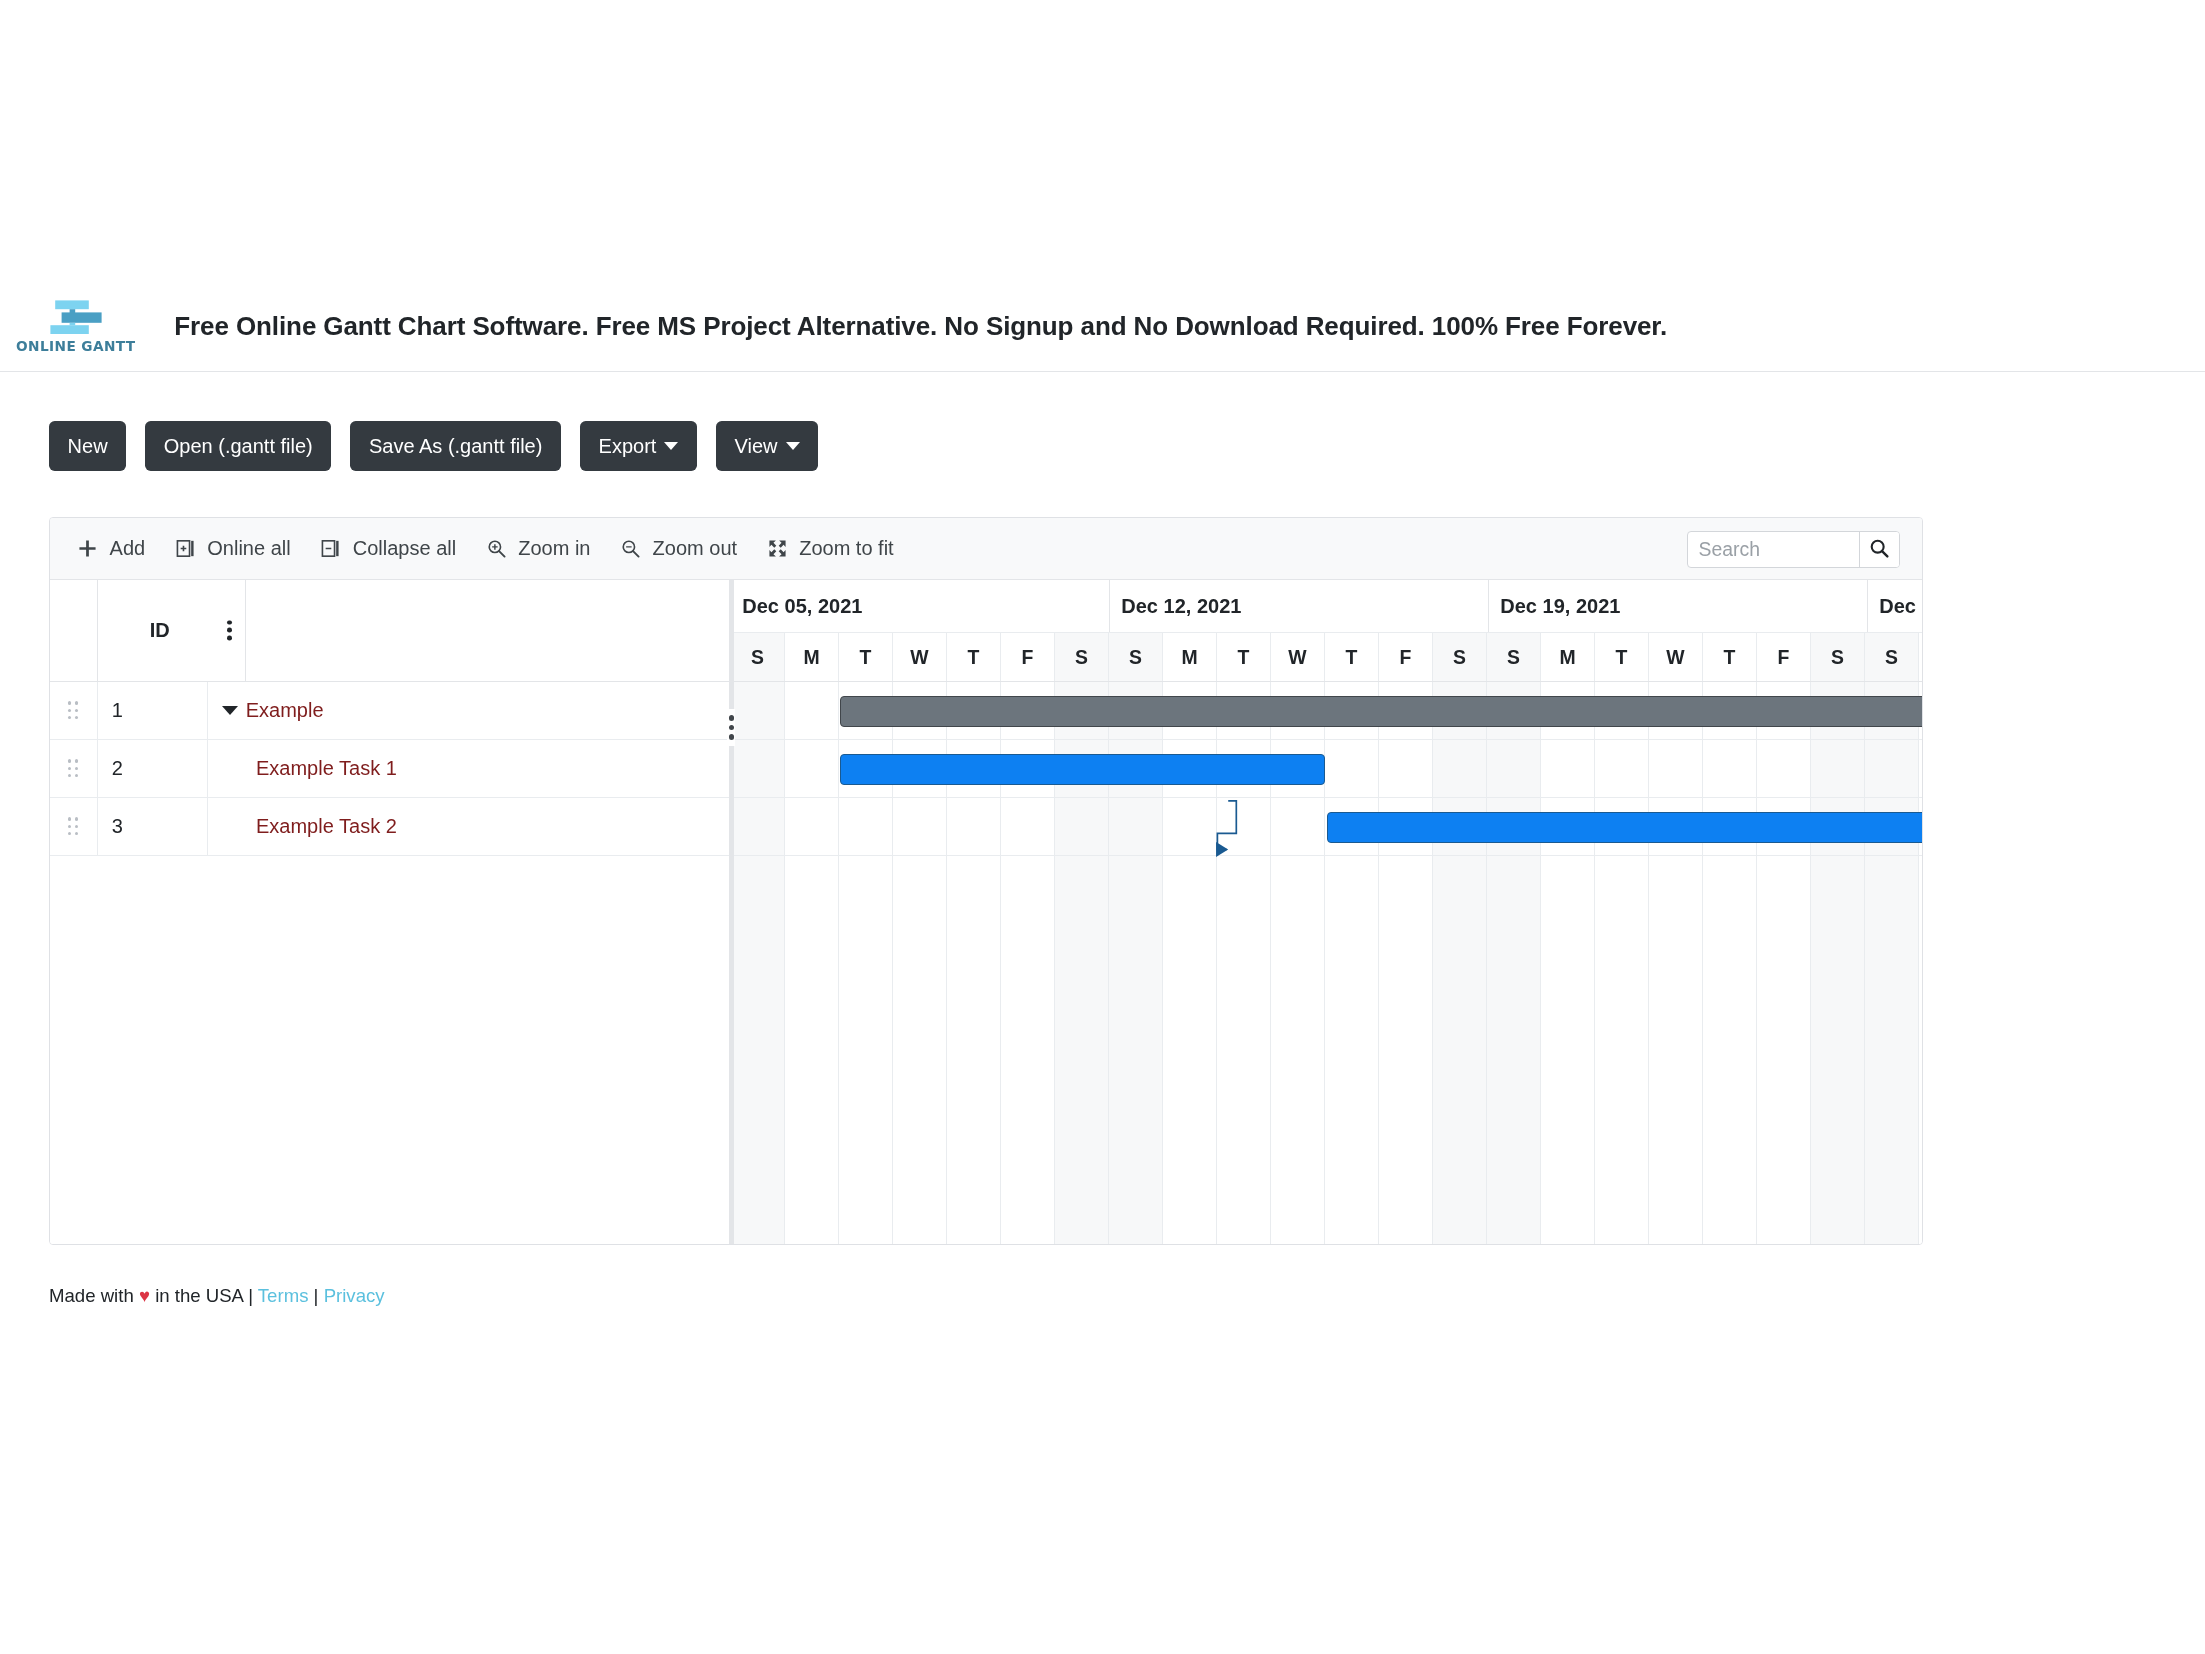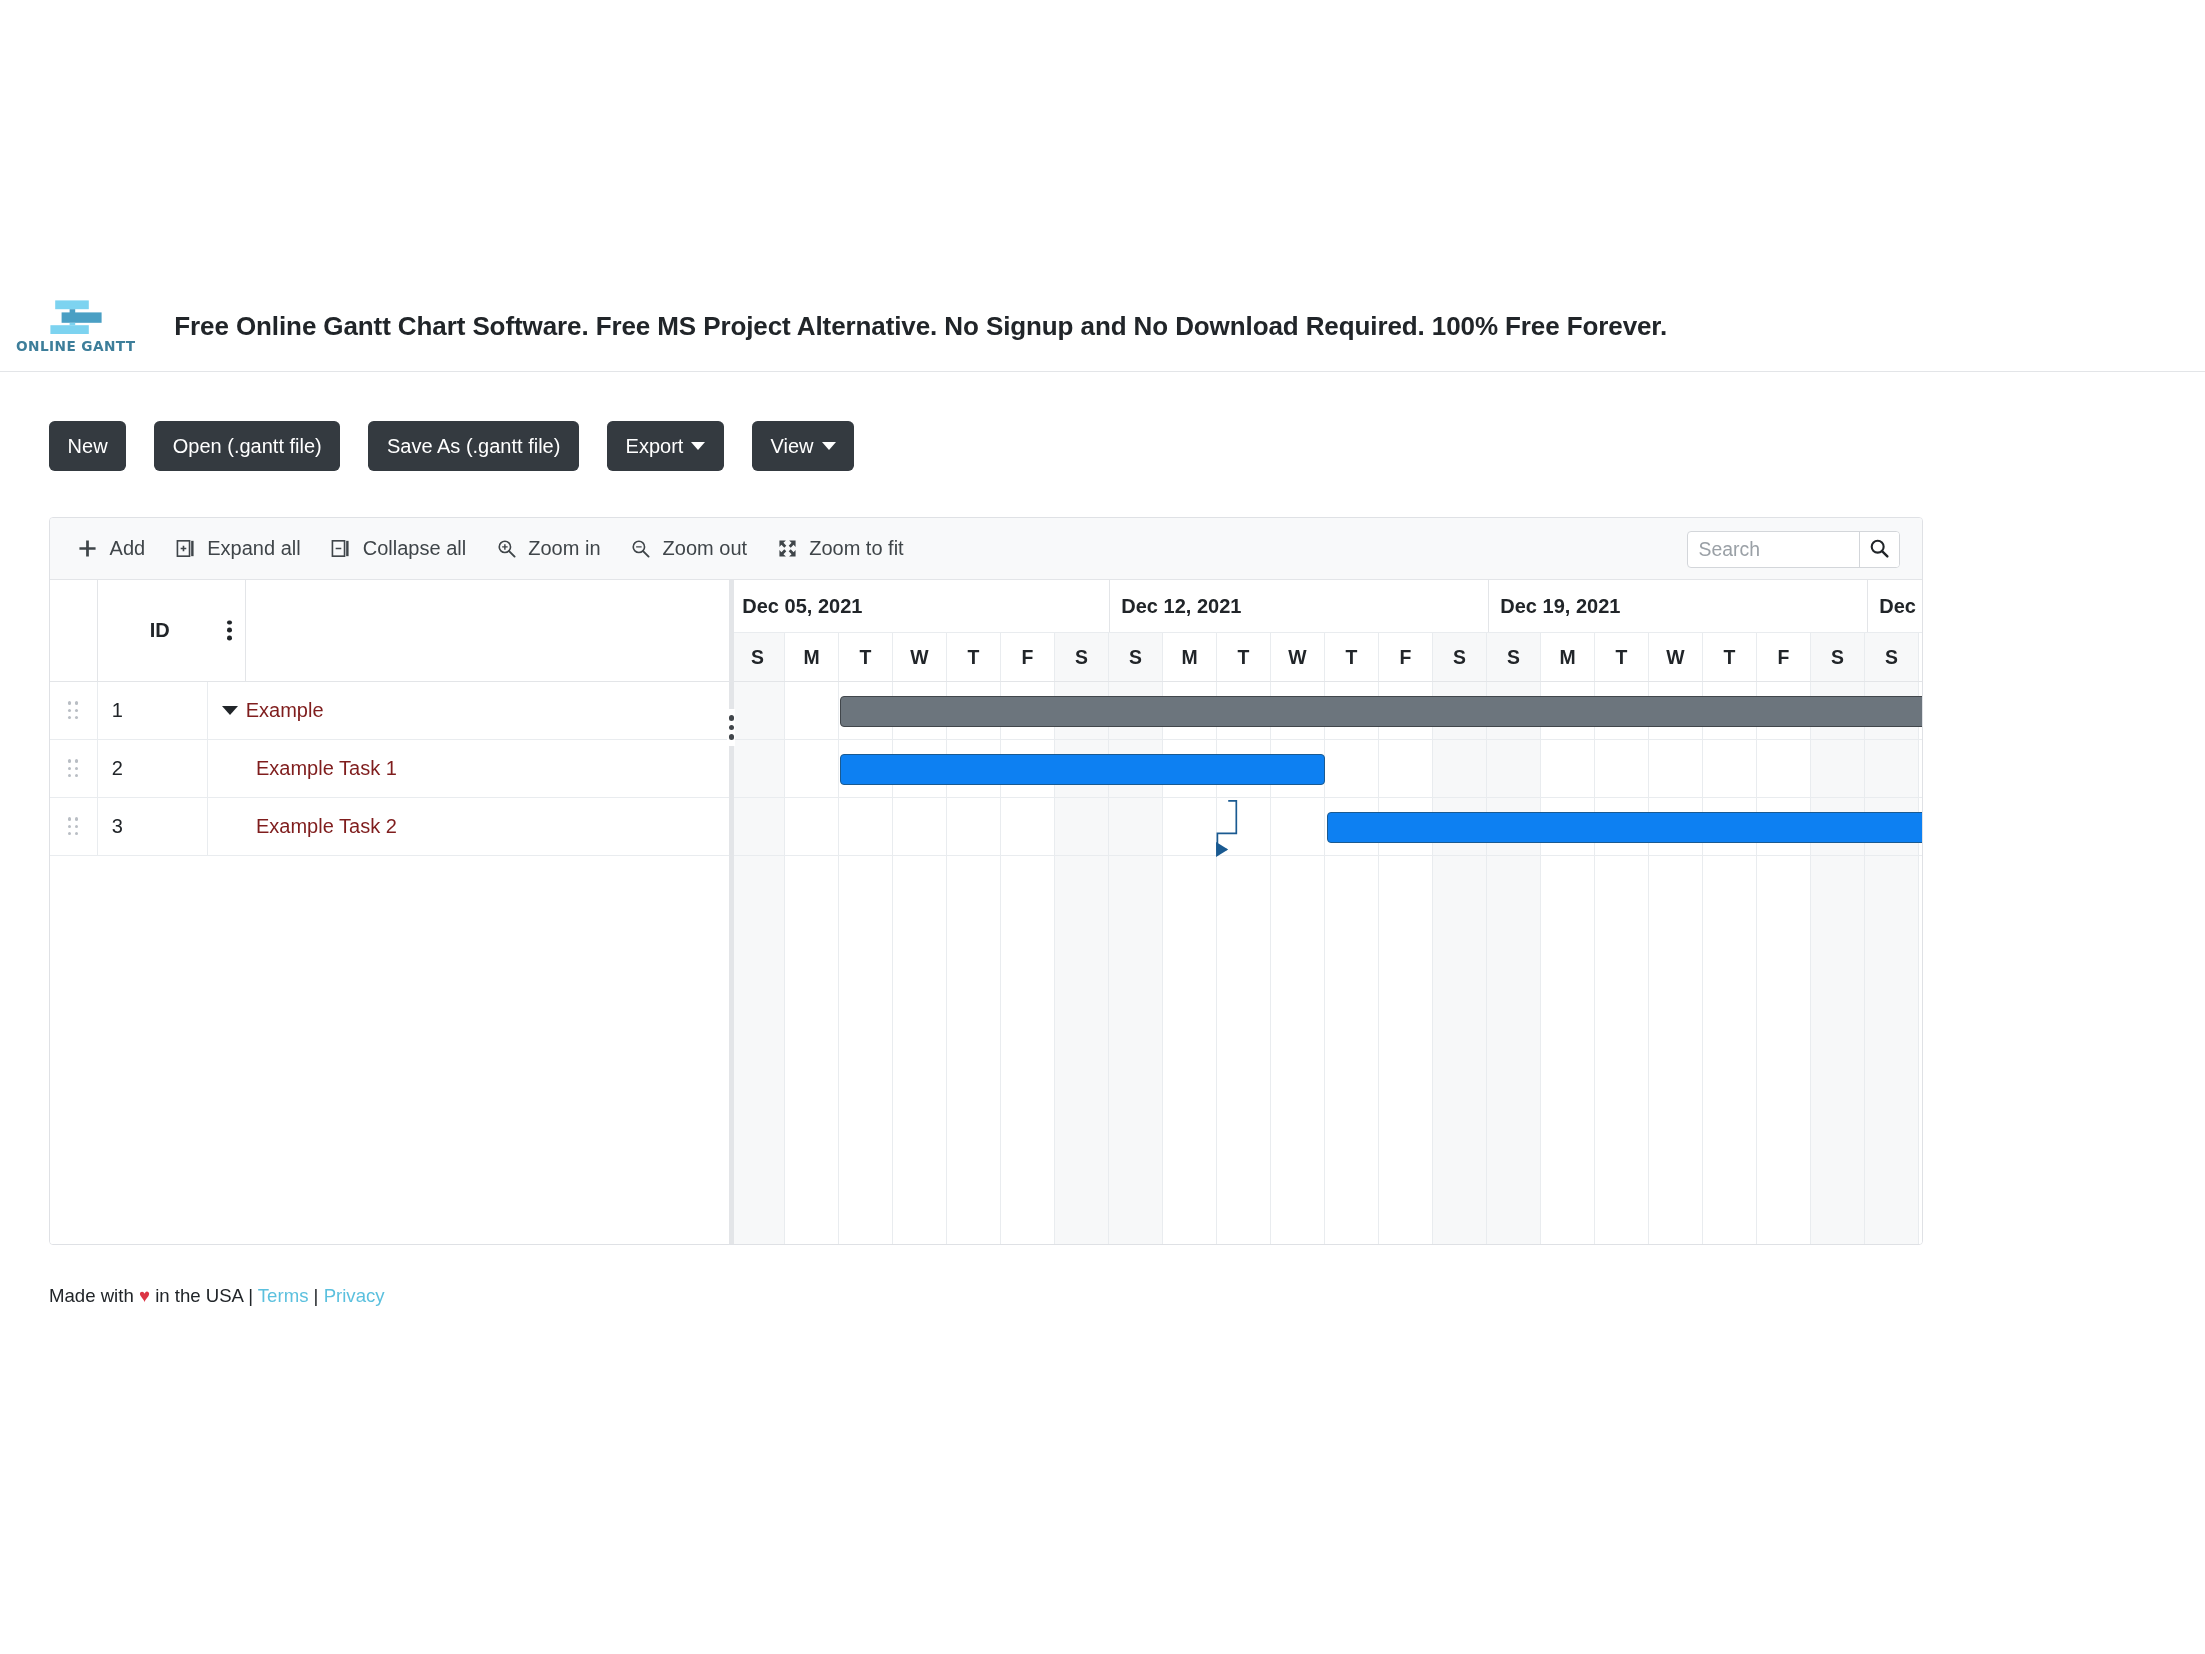--- a/index.html
+++ b/index.html
@@ -44,21 +44,21 @@
     color: #212529;
     letter-spacing: -0.1px;
     white-space: nowrap;
   }
 
   
   #file-toolbar {
     position: absolute;
     left: 49px; top: 421px;
     display: flex;
-    gap: 28px;
+    gap: 19px;
     align-items: center;
   }
   .fbtn {
     background: #343a40;
     color: #ffffff;
     border: none;
     border-radius: 5.7px;
     height: 50px;
     padding: 0 18.6px;
     font-size: 20px;
@@ -396,21 +396,21 @@
     </button>
 
     <button class="gbtn">
       <span class="gicon">
         <svg width="21" height="21" viewBox="0 0 26 26">
           <rect x="3" y="3.5" width="15" height="19" fill="none" stroke="#3f4549" stroke-width="2"></rect>
           <rect x="20" y="3.5" width="3" height="19" fill="#3f4549"></rect>
           <path d="M10.5 9.5 V16.5 M7 13 H14" stroke="#3f4549" stroke-width="2"></path>
         </svg>
       </span>
-      <span>Expand all</span>
+      <span>Online all</span>
     </button>
 
     <button class="gbtn">
       <span class="gicon">
         <svg width="21" height="21" viewBox="0 0 26 26">
           <rect x="3" y="3.5" width="15" height="19" fill="none" stroke="#3f4549" stroke-width="2"></rect>
           <rect x="20" y="3.5" width="3" height="19" fill="#3f4549"></rect>
           <path d="M7 13 H14" stroke="#3f4549" stroke-width="2"></path>
         </svg>
       </span>

